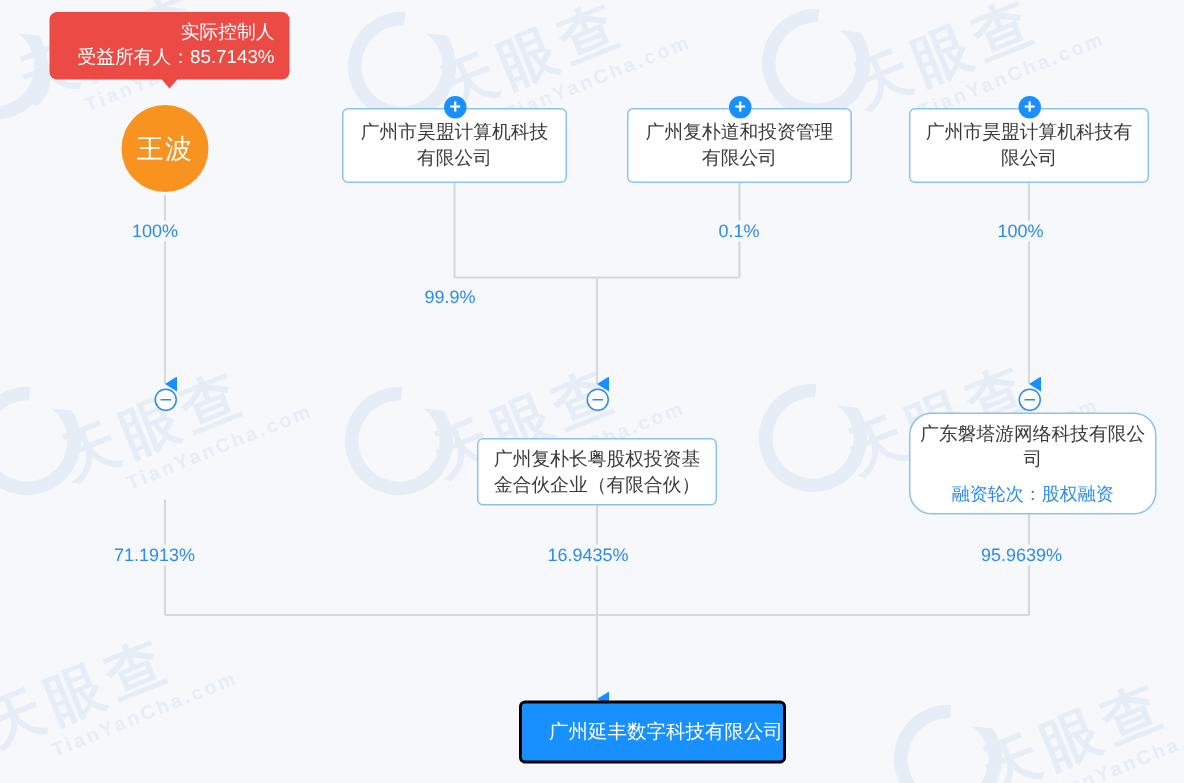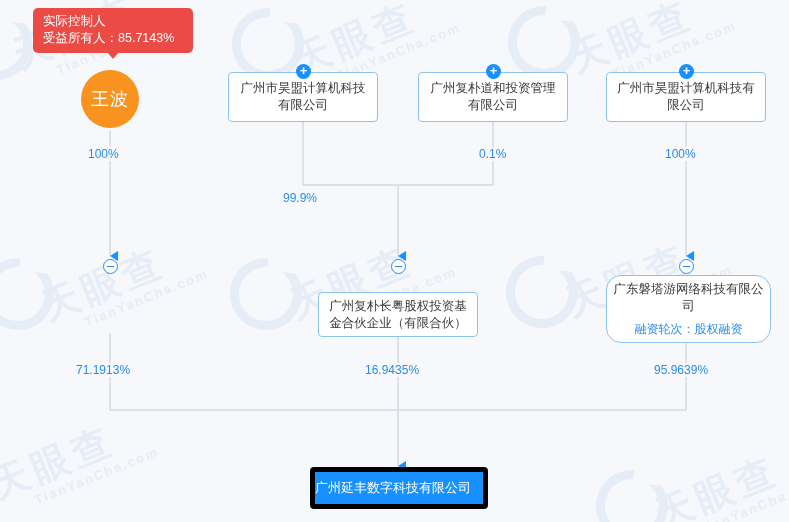--- a/index.html
+++ b/index.html
@@ -90,21 +90,21 @@
   .node {
     position: absolute;
     box-sizing: border-box;
   }
 
   
   .badge-control {
     background: #ec4b45;
     border-radius: 5px;
     color: #ffffff;
-    text-align: left;
+    text-align: right;
     padding: 5px 10px 6px 10px;
     font-size: 12.5px;
     line-height: 17px;
     white-space: nowrap;
   }
   .badge-control .badge-l1 { display: block; }
   .badge-control .badge-l2 { display: block; }
   .badge-tip {
     position: absolute;
     left: 50%;
@@ -149,29 +149,30 @@
   .company-box .co-sub {
     display: block;
     color: #2b8cf0;
     font-size: 12px;
     margin-top: 6px;
   }
 
   
   .company-target {
     background: #1890ff;
-    border: 5px solid #000000;
+    border: 2px solid #000000;
     border-radius: 4px;
     color: #ffffff;
     font-size: 13px;
     line-height: 18px;
     text-align: center;
     display: flex;
     align-items: center;
-    justify-content: flex-start;
+    justify-content: flex-end;
+    margin-left: 36px;
   }
 
   
   .expand-plus {
     position: absolute;
     width: 15px;
     height: 15px;
     border-radius: 50%;
     background: #1890ff;
     color: #ffffff;

